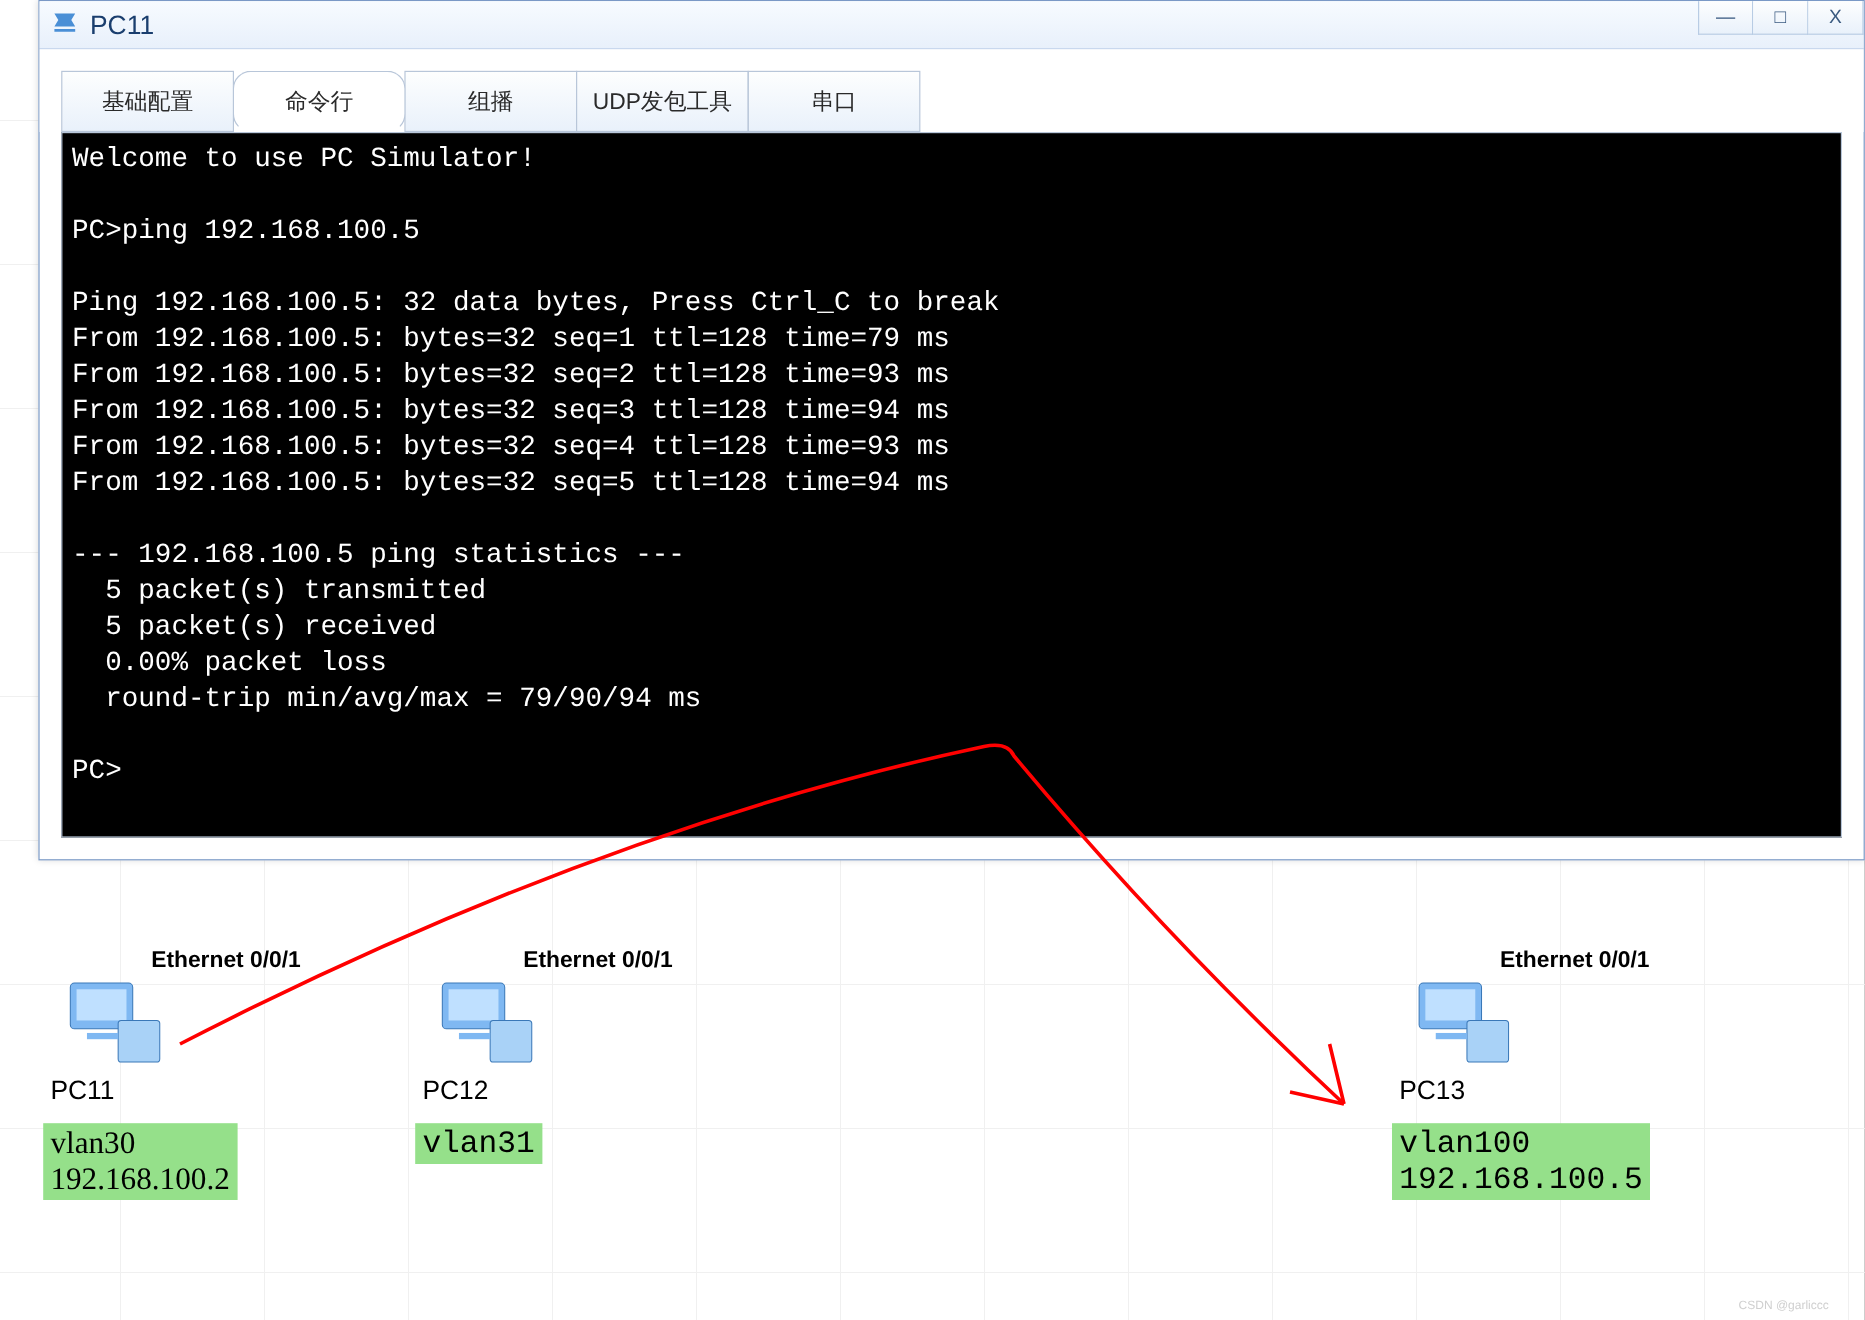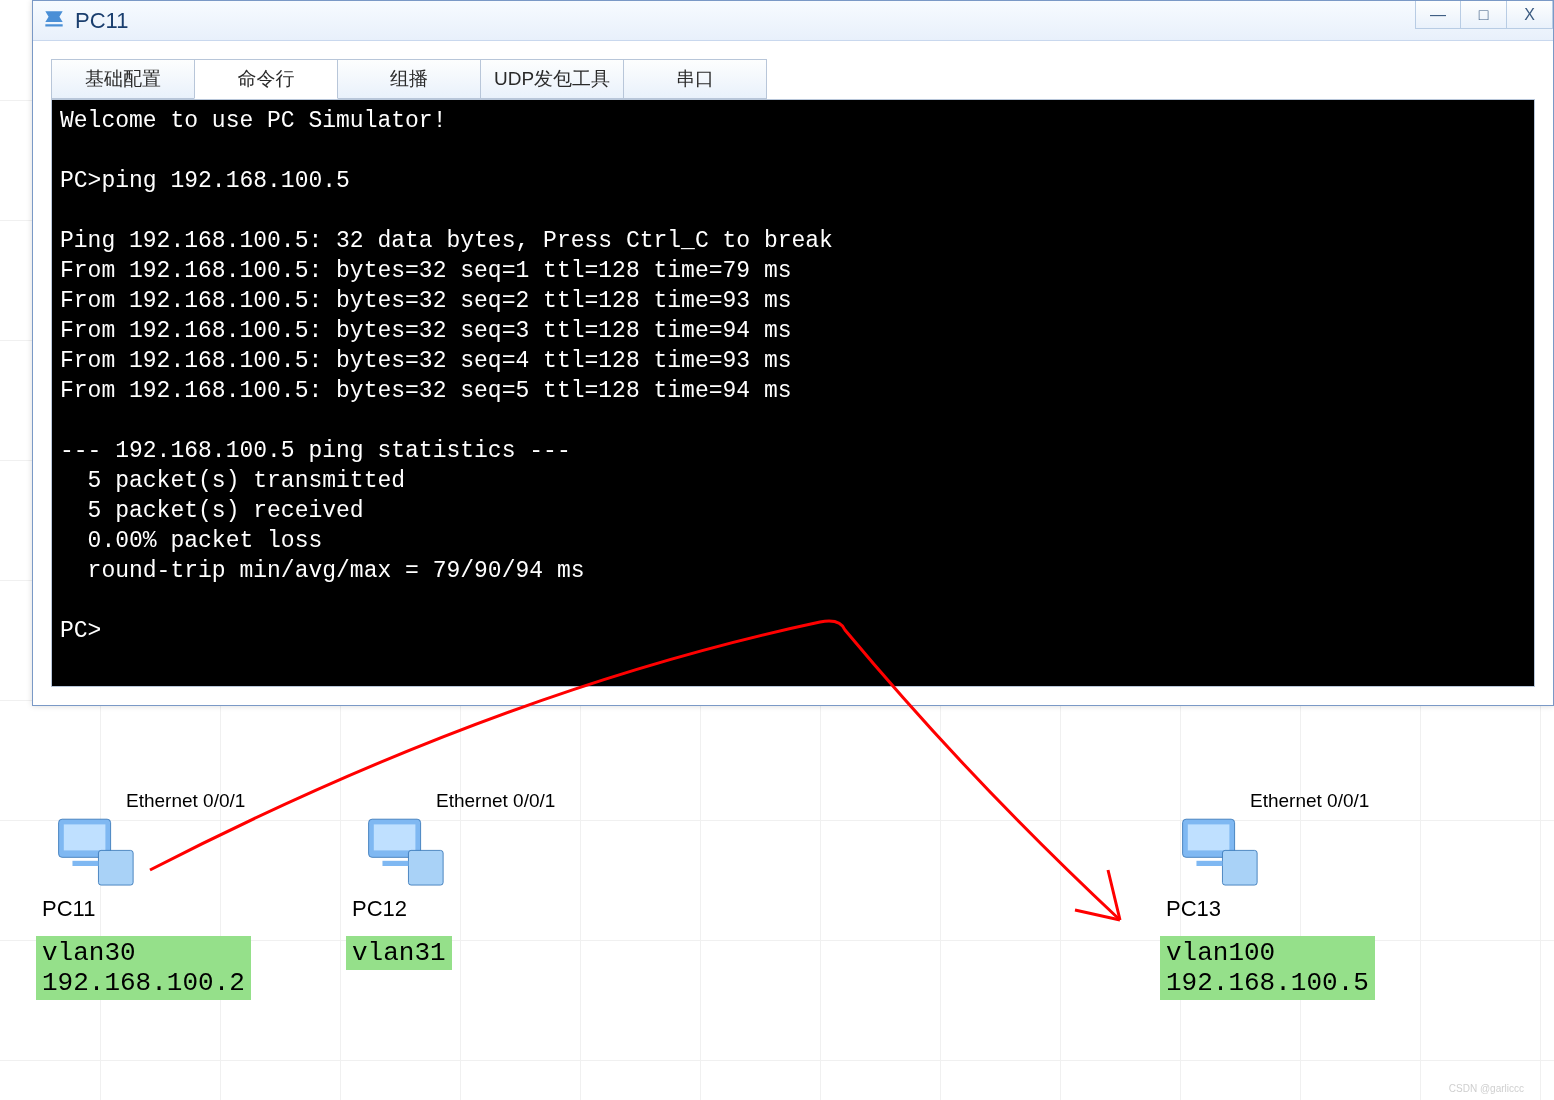--- a/index.html
+++ b/index.html
@@ -73,37 +73,38 @@
   }
   .win-btn + .win-btn { border-left: none; }
   .tabbar {
     display: flex;
     padding: 18px 18px 0 18px;
     gap: 0;
     background: #fff;
   }
   .tab {
     min-width: 144px;
-    height: 40px;
+    height: 51px;
     border: 1px solid #b8c6d9;
     background: linear-gradient(#fdfefe, #e9f1fb);
     display: flex;
     align-items: center;
     justify-content: center;
     font-size: 19px;
     color: #2a2a2a;
     cursor: pointer;
     margin-right: -1px;
     border-bottom: 1px solid #b8c6d9;
   }
   .tab.active {
     background: #fff;
     border-bottom: 1px solid #fff;
     position: relative;
     z-index: 2;
+    border-radius: 15px;
   }
   .terminal {
     margin: 0 18px 18px 18px;
     border: 1px solid #b8c6d9;
     background: #000;
     color: #fff;
     font-family: "Courier New", monospace;
     font-size: 23px;
     line-height: 30px;
     padding: 6px 8px 40px 8px;
@@ -123,20 +124,21 @@
   .node {
     position: absolute;
     text-align: left;
   }
   .node .port-label {
     font-size: 19px;
     color: #000;
     white-space: nowrap;
     margin-bottom: 2px;
     margin-left: 90px;
+    font-weight: bold;
   }
   .node .pc-icon {
     width: 90px; height: 78px;
     display: block;
     margin-left: 14px;
   }
   .node .pc-label {
     font-size: 22px;
     color: #000;
     margin-top: 4px;
@@ -226,21 +228,21 @@
 
   <div class="node" style="left:36px; top:0;">
     <div class="port-label">Ethernet 0/0/1</div>
     <svg class="pc-icon" viewBox="0 0 100 90">
       <rect x="8" y="6" width="60" height="44" rx="4" fill="#7fb8f2" stroke="#3a78b8"></rect>
       <rect x="14" y="12" width="48" height="30" fill="#bfe0ff"></rect>
       <rect x="54" y="42" width="40" height="40" rx="3" fill="#a9d2f7" stroke="#3a78b8"></rect>
       <rect x="24" y="54" width="30" height="6" fill="#7fb8f2"></rect>
     </svg>
     <div class="pc-label">PC11</div>
-    <div class="vlan-box" style="white-space:pre;">vlan30
+    <div class="vlan-box" style="white-space:pre;font-family:Liberation Serif, serif;">vlan30
 192.168.100.2</div>
   </div>
 
   <div class="node" style="left:346px; top:0;">
     <div class="port-label">Ethernet 0/0/1</div>
     <svg class="pc-icon" viewBox="0 0 100 90">
       <rect x="8" y="6" width="60" height="44" rx="4" fill="#7fb8f2" stroke="#3a78b8"></rect>
       <rect x="14" y="12" width="48" height="30" fill="#bfe0ff"></rect>
       <rect x="54" y="42" width="40" height="40" rx="3" fill="#a9d2f7" stroke="#3a78b8"></rect>
       <rect x="24" y="54" width="30" height="6" fill="#7fb8f2"></rect>

